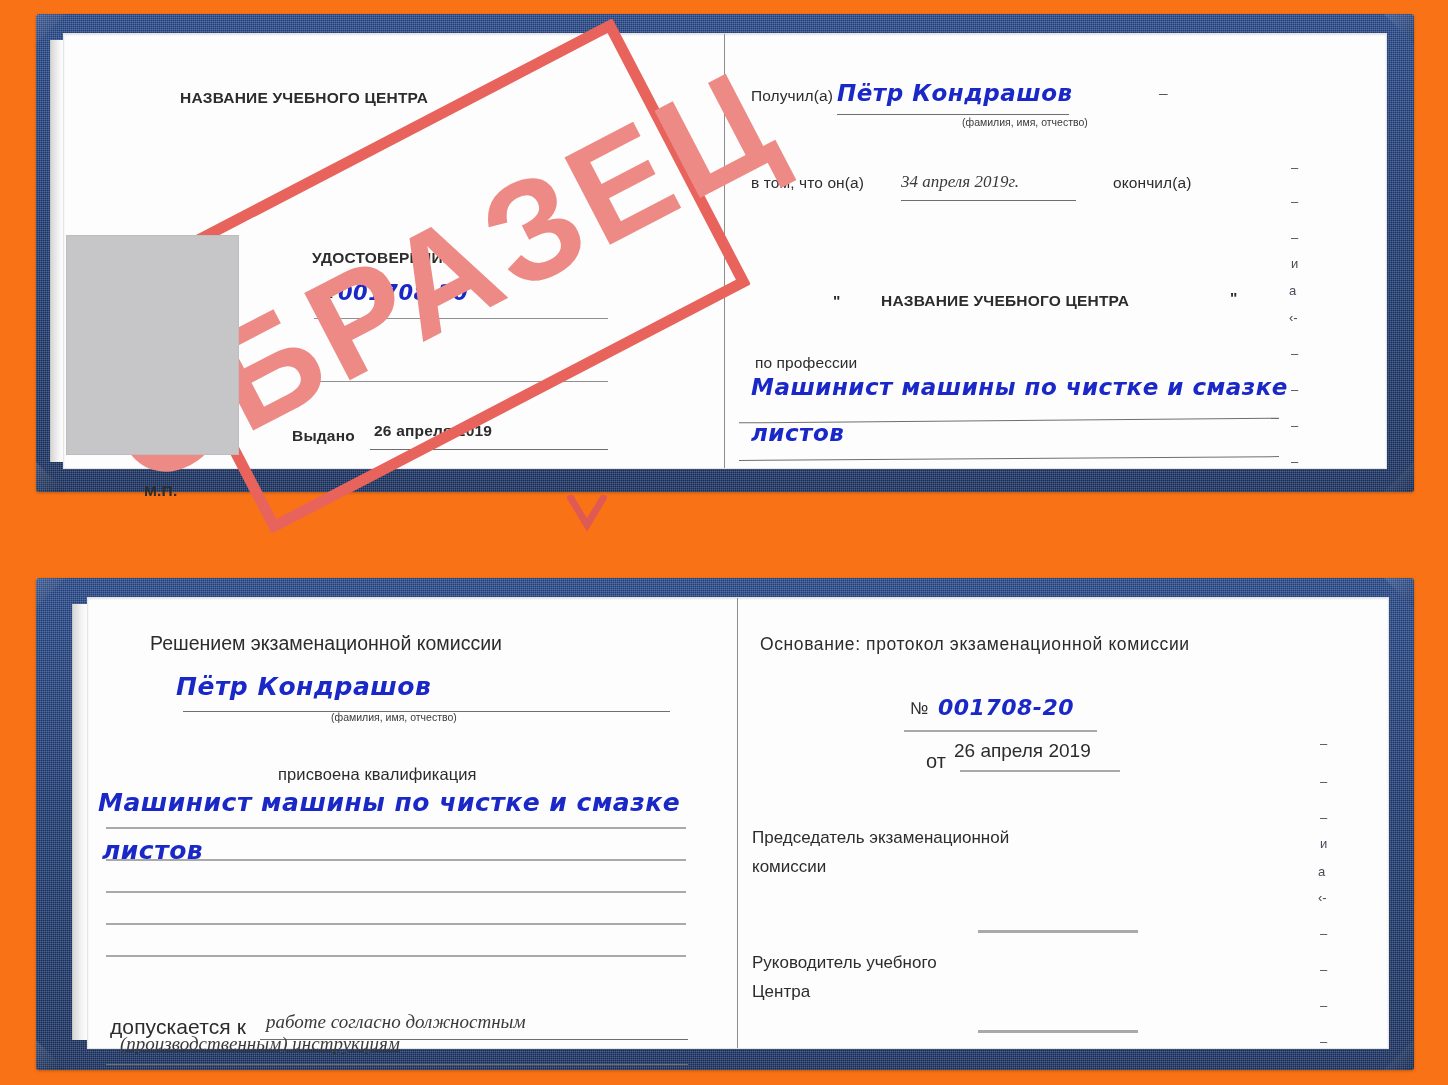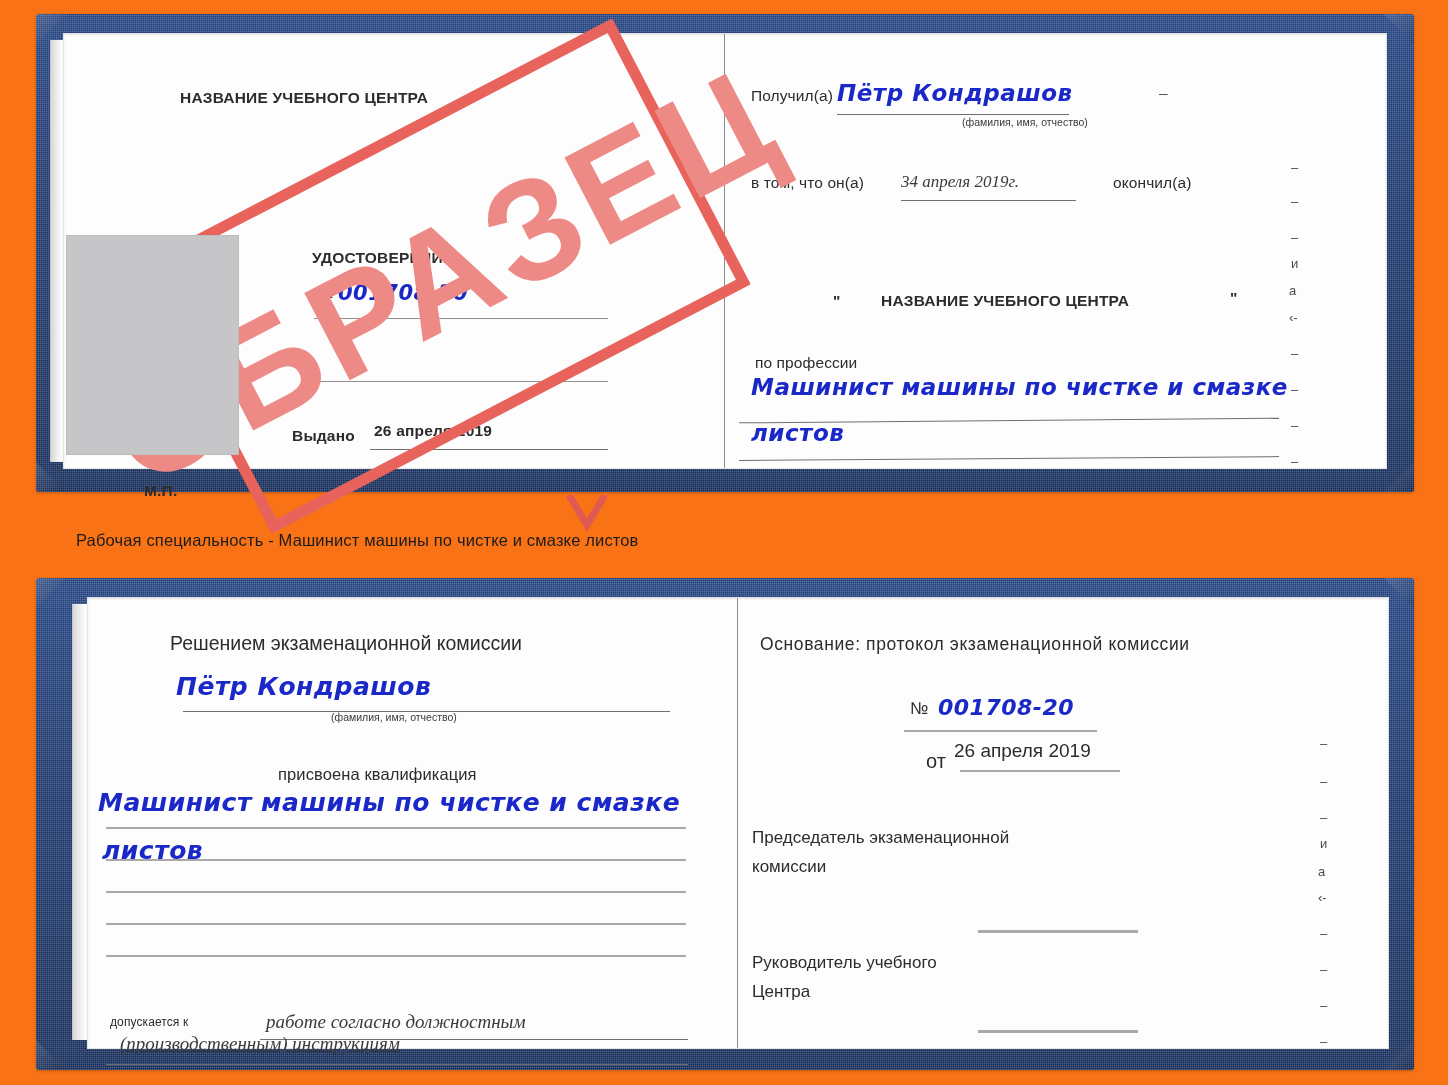--- a/index.html
+++ b/index.html
@@ -207,50 +207,49 @@
           <div class="edge-frag" style="left:566px; top:420px;">–</div>
         </div>
       </div>
     </div>
   </div>
 
   <svg class="chk" viewBox="0 0 40 36">
     <path d="M2 0 L20 30 L38 0" fill="none" stroke="#de5a52" stroke-width="7" stroke-linejoin="miter"></path>
   </svg>
 
-  <div class="caption">Рабочая специальность - Машинист машины по чистке и смазке листов</div>
 
   <div class="cert cert-bot">
     <div class="flap tl"></div>
     <div class="flap tr"></div>
     <div class="flap bl"></div>
     <div class="flap br"></div>
     <div class="stack"></div>
 
     <div class="pages">
 
       <div class="page left">
 
-        <div class="t" style="left:62px; top:34px; font-size:19.5px;margin-left:20px;">Решением экзаменационной комиссии</div>
+        <div class="t" style="left:62px; top:34px; font-size:19.5px;">Решением экзаменационной комиссии</div>
 
         <div class="t hand" style="left:88px; top:74px; font-size:25px;">Пётр Кондрашов</div>
         <div class="rule dk" style="left:95px; top:113px; width:487px;"></div>
         <div class="t tiny" style="left:243px; top:113px;">(фамилия, имя, отчество)</div>
 
         <div class="t cap" style="left:190px; top:167px; font-size:16.5px;">присвоена квалификация</div>
 
         <div class="t hand" style="left:10px; top:190px; font-size:25px;">Машинист машины по чистке и смазке</div>
         <div class="rule lt" style="left:18px; top:229px; width:580px; height:2px;"></div>
         <div class="t hand" style="left:14px; top:238px; font-size:25px;">листов</div>
         <div class="rule lt" style="left:18px; top:261px; width:580px; height:2px;"></div>
         <div class="rule lt" style="left:18px; top:293px; width:580px; height:2px;"></div>
         <div class="rule lt" style="left:18px; top:325px; width:580px; height:2px;"></div>
         <div class="rule lt" style="left:18px; top:357px; width:580px; height:2px;"></div>
 
-        <div class="t cap" style="left:22px; top:417px; font-size:12px;">допускается к</div>
+        <div class="t cap" style="left:22px; top:417px; font-size:21px;">допускается к</div>
         <div class="t ital" style="left:178px; top:413px; font-size:19px;">работе согласно должностным</div>
         <div class="rule dk" style="left:172px; top:441px; width:428px;"></div>
         <div class="t ital" style="left:32px; top:435px; font-size:19px;text-decoration:underline;">(производственным) инструкциям</div>
         <div class="rule dk" style="left:18px; top:466px; width:582px;"></div>
 
       </div>
 
       <div class="page right">
 
         <div class="t" style="left:22px; top:36px; font-size:17.5px; letter-spacing:.6px;">Основание: протокол экзаменационной комиссии</div>

